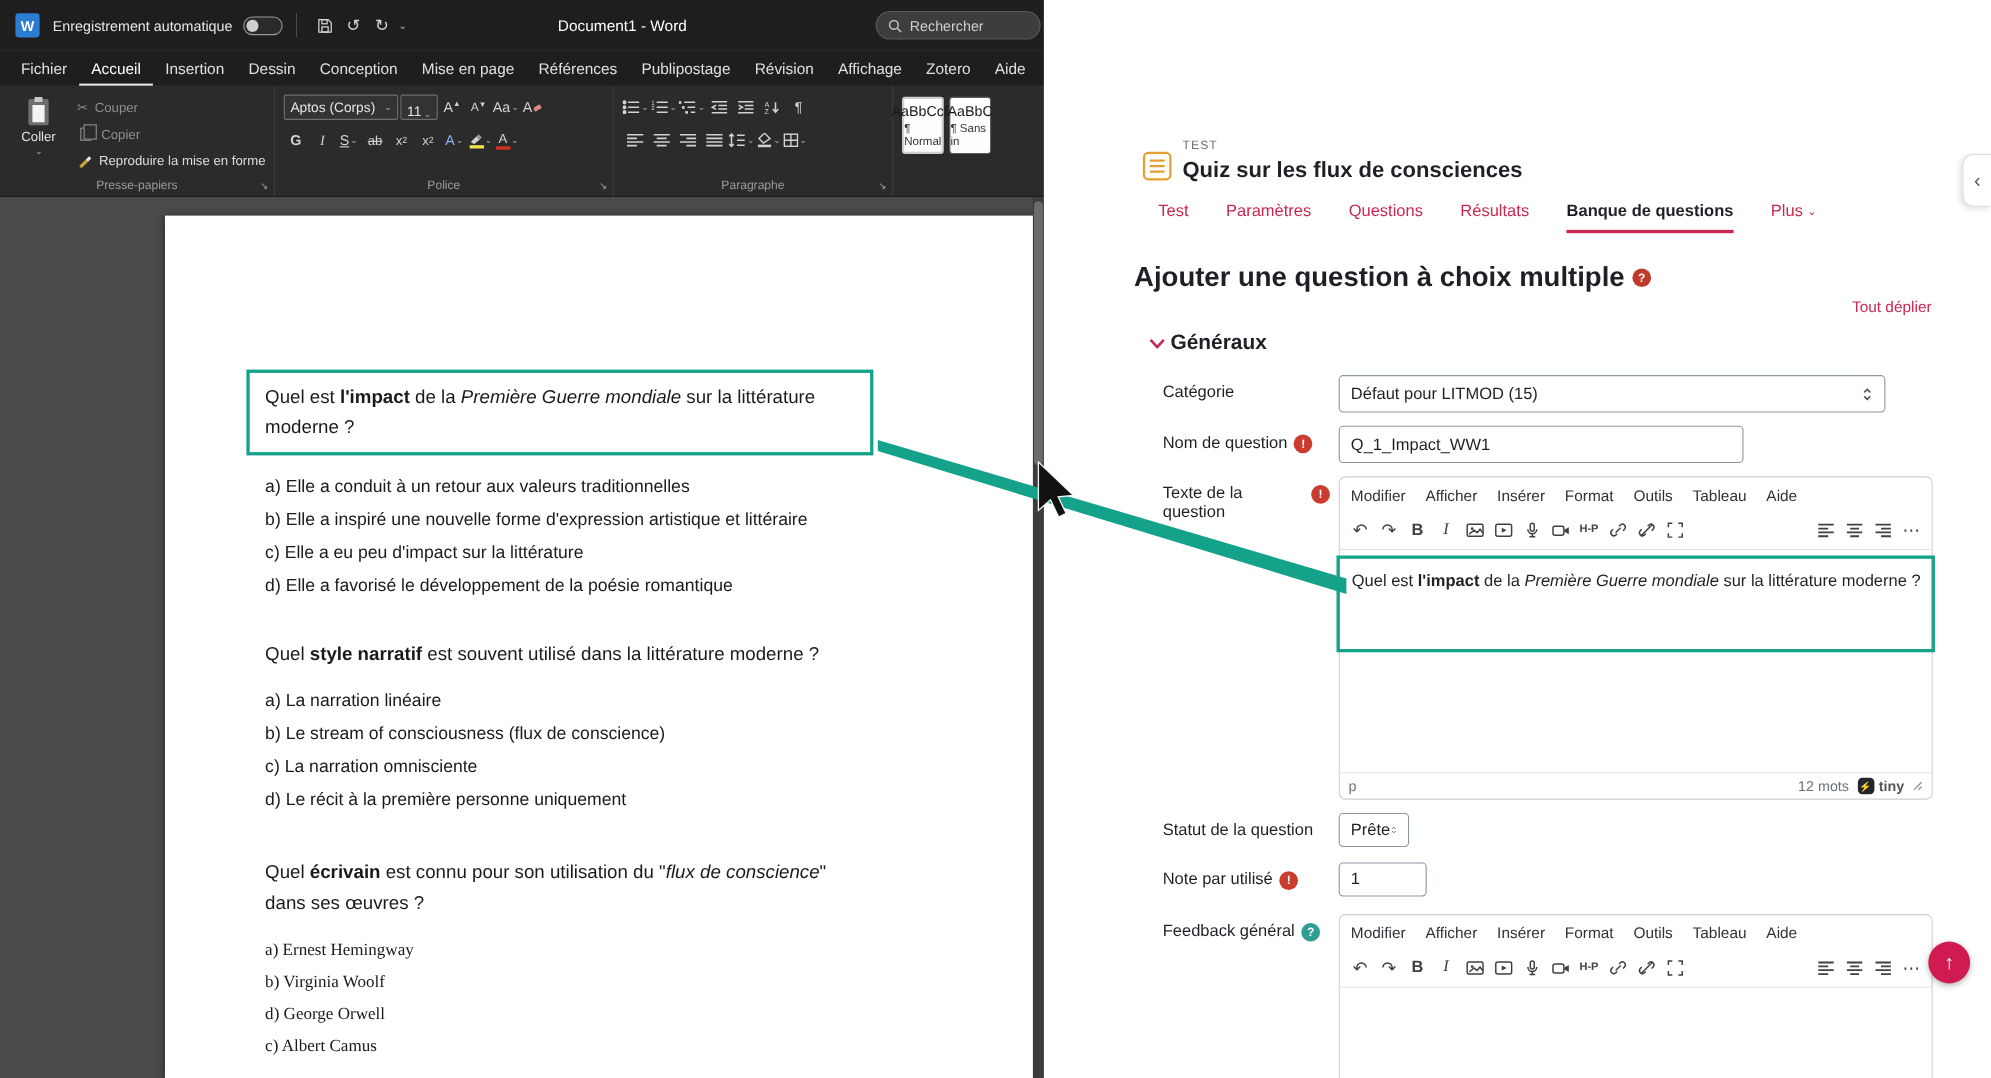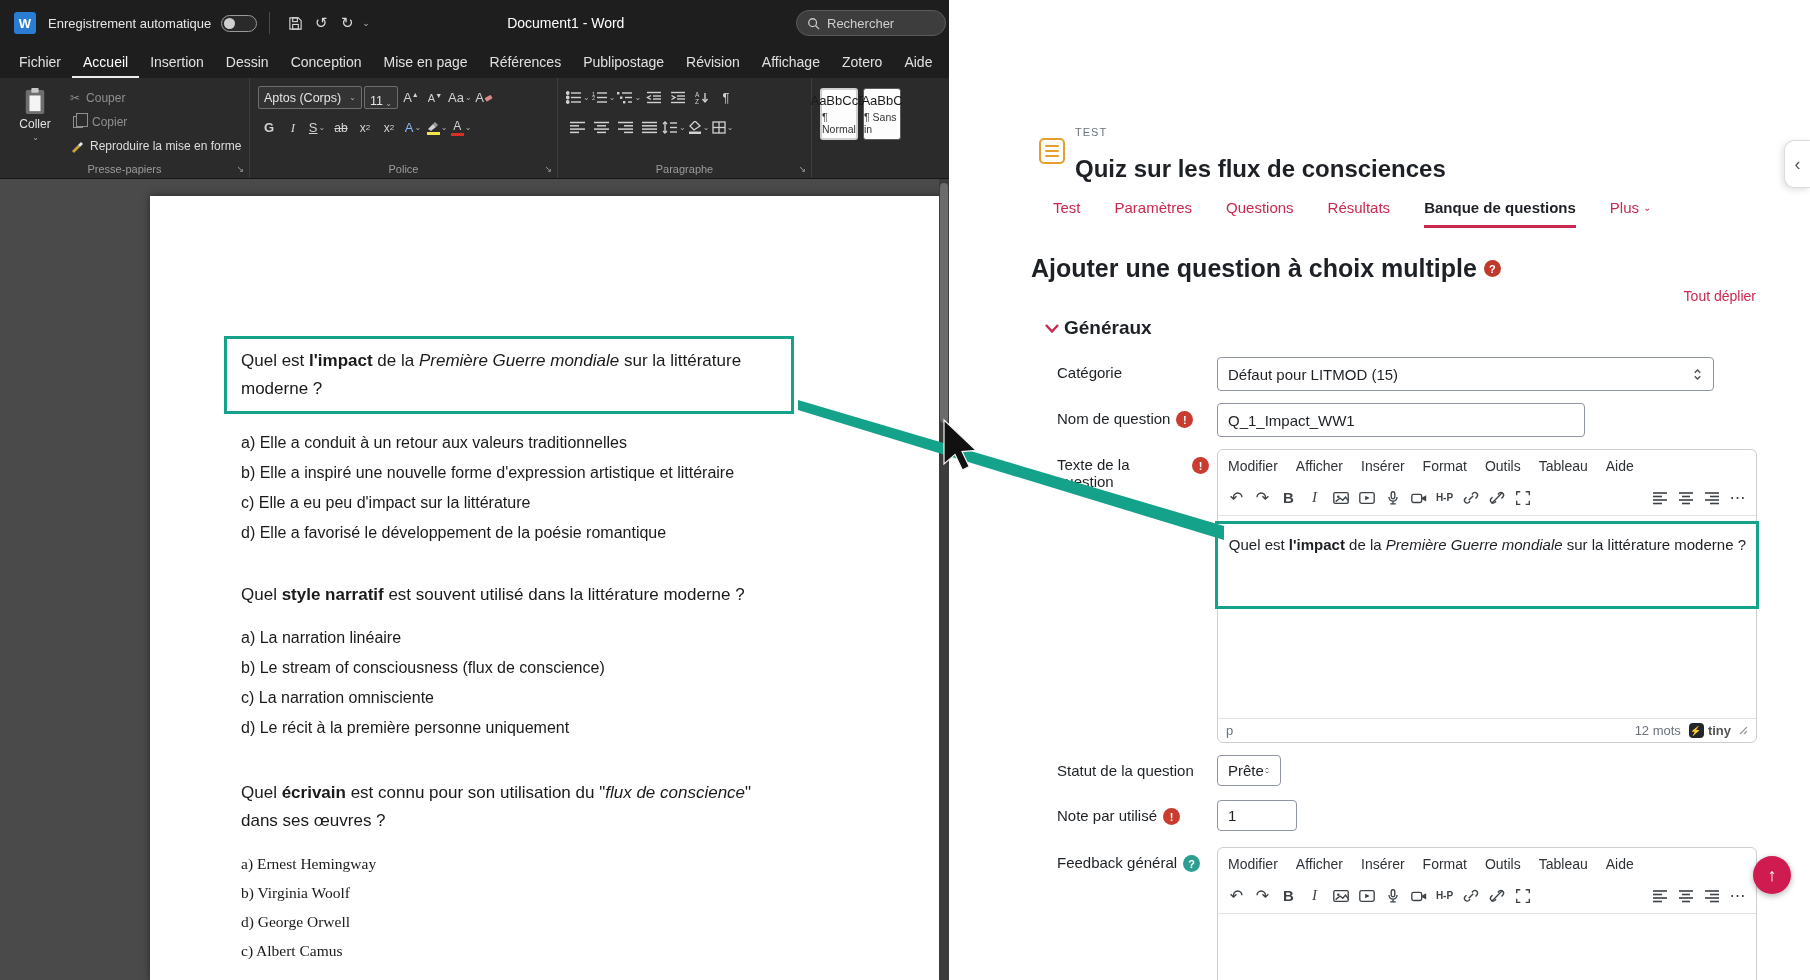--- a/index.html
+++ b/index.html
@@ -66,21 +66,21 @@
   .q2 { margin-top:33px; } .q3 { margin-top:36px; width:536px; }
 
   
   :root { --mred:#ca2850; --mtext:#1d2125; }
   .moodle-window { position:absolute; left:949px; top:0; width:861px; height:980px; background:#fff; padding:126px 54px 0 82px; color:var(--mtext); }
 
   .brand-row { display:flex; align-items:flex-start; gap:10px; margin-left:8px; }
   .quiz-icon { width:26px; height:26px; border:2px solid #e69f2f; border-radius:5px; margin-top:12px; display:flex; flex-direction:column; justify-content:center; gap:3px; padding:0 4px; flex:none; }
   .quiz-icon i { display:block; height:2px; background:#e69f2f; border-radius:1px; }
   .brand-col .badge { font-size:11px; letter-spacing:1px; color:#6a737b; }
-  .brand-col .mtitle { font-size:24px; font-weight:bold; margin-top:17px; }
+  .brand-col .mtitle { font-size:20px; font-weight:bold; margin-top:6px; }
 
   .mtabs { display:flex; gap:34px; margin:16px 0 0 22px; align-items:flex-end; }
   .mtab { font-size:15px; color:var(--mred); padding-bottom:12px; white-space:nowrap; display:flex; align-items:center; gap:4px; }
   .mtab.active { color:var(--mtext); font-weight:600; border-bottom:3px solid var(--mred); padding-bottom:9px; }
   .mtab .dchev { font-size:10px; }
 
   .heading-row { display:flex; align-items:center; gap:7px; margin-top:26px; }
   .mheading { font-size:25px; font-weight:bold; }
   .circle-ic { width:17px; height:17px; border-radius:50%; color:#fff; font-size:11px; font-weight:bold; display:inline-flex; align-items:center; justify-content:center; flex:none; }
   .help-red { background:#c0392b; }

